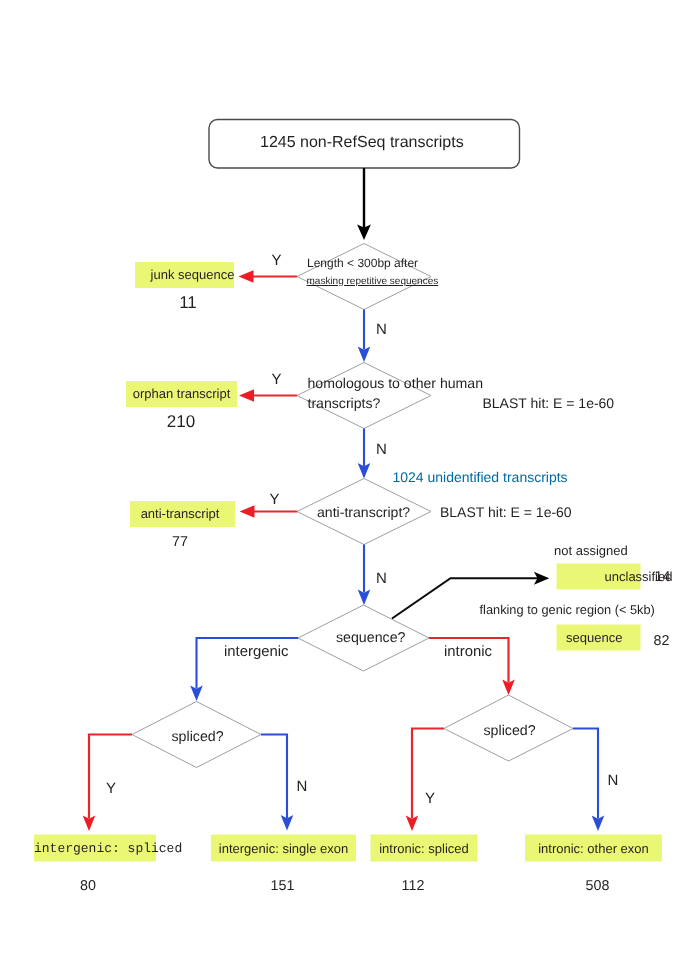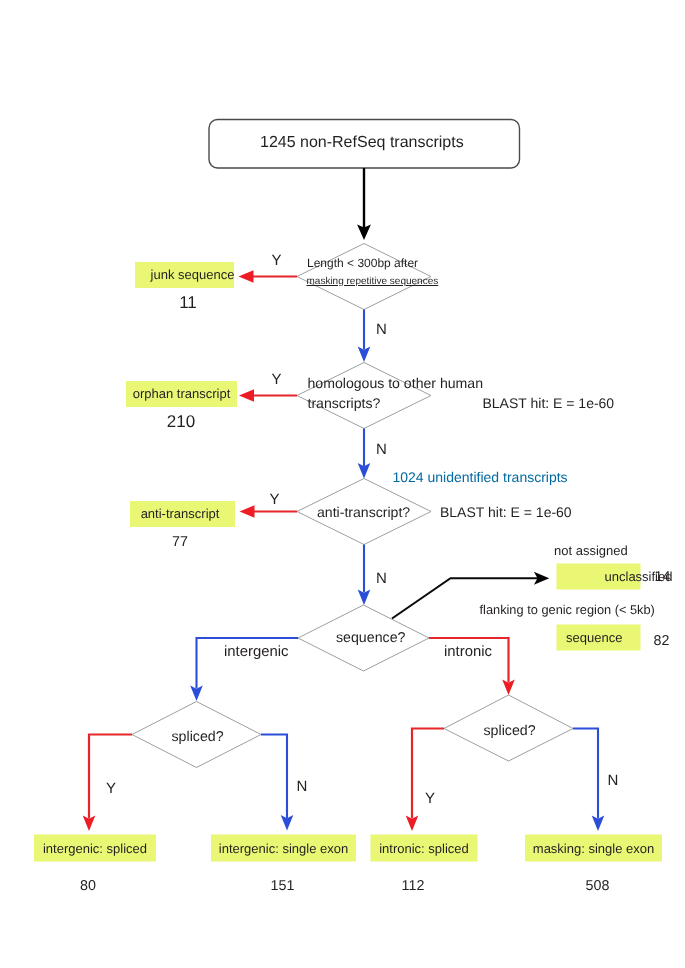--- a/index.html
+++ b/index.html
@@ -22,21 +22,21 @@
   .t-d4 {left:336px;top:630.5px;font-size:14.2px;}
   .t-d5 {left:171.5px;top:730px;font-size:14.2px;}
   .t-d6 {left:483.5px;top:723.5px;font-size:14.2px;}
 
   
   .t-o1{left:135px;top:268px;width:99px;text-align:center;font-size:13px;padding-left:8px;}
   .t-o2{left:126px;top:387px;width:111px;text-align:center;font-size:13px;}
   .t-o3{left:127.5px;top:507px;width:105px;text-align:center;font-size:13px;}
   .t-o4{left:556.5px;top:570px;width:84px;text-align:center;font-size:13px;padding-left:40px;}
   .t-o5{left:566px;top:631px;text-align:left;font-size:13px;}
-  .t-o6{left:34px;top:841.5px;width:122px;text-align:center;font-size:13px;}
+  .t-o6{left:34px;top:841.5px;width:122px;text-align:center;font-size:13px;font-family:Liberation Mono, monospace;}
   .t-o7{left:211px;top:841.5px;width:145px;text-align:center;font-size:13px;}
   .t-o8{left:370.5px;top:841.5px;width:107px;text-align:center;font-size:13px;}
   .t-o9{left:525px;top:841.5px;width:137px;text-align:center;font-size:13px;}
 
   
   .t-c1{left:138px;top:294px;width:100px;text-align:center;font-size:17px;}
   .t-c2{left:131px;top:413px;width:100px;text-align:center;font-size:17px;}
   .t-c3{left:130px;top:534.5px;width:100px;text-align:center;font-size:14.3px;}
   .t-c4{left:654.5px;top:569.5px;font-size:14.3px;}
   .t-c5{left:653.5px;top:634px;font-size:14.3px;}
@@ -162,21 +162,21 @@
   <div class="lbl t-o4">unclassified</div>
   <div class="lbl t-c4">14</div>
   <div class="lbl t-o5">sequence</div>
   <div class="lbl t-c5">82</div>
   <div class="lbl t-o6">intergenic: spliced</div>
   <div class="lbl t-c6">80</div>
   <div class="lbl t-o7">intergenic: single exon</div>
   <div class="lbl t-c7">151</div>
   <div class="lbl t-o8">intronic: spliced</div>
   <div class="lbl t-c8">112</div>
-  <div class="lbl t-o9">masking: single exon</div>
+  <div class="lbl t-o9">intronic: other exon</div>
   <div class="lbl t-c9">508</div>
 
   <div class="lbl t-y1">Y</div>
   <div class="lbl t-n1">N</div>
   <div class="lbl t-y2">Y</div>
   <div class="lbl t-n2">N</div>
   <div class="lbl t-y3">Y</div>
   <div class="lbl t-n3">N</div>
   <div class="lbl t-eint">intergenic</div>
   <div class="lbl t-eintr">intronic</div>

